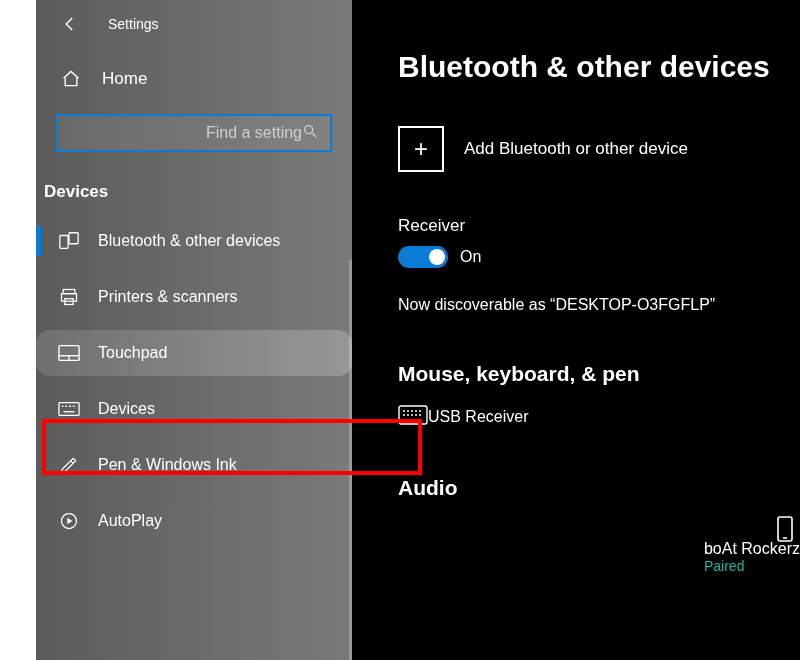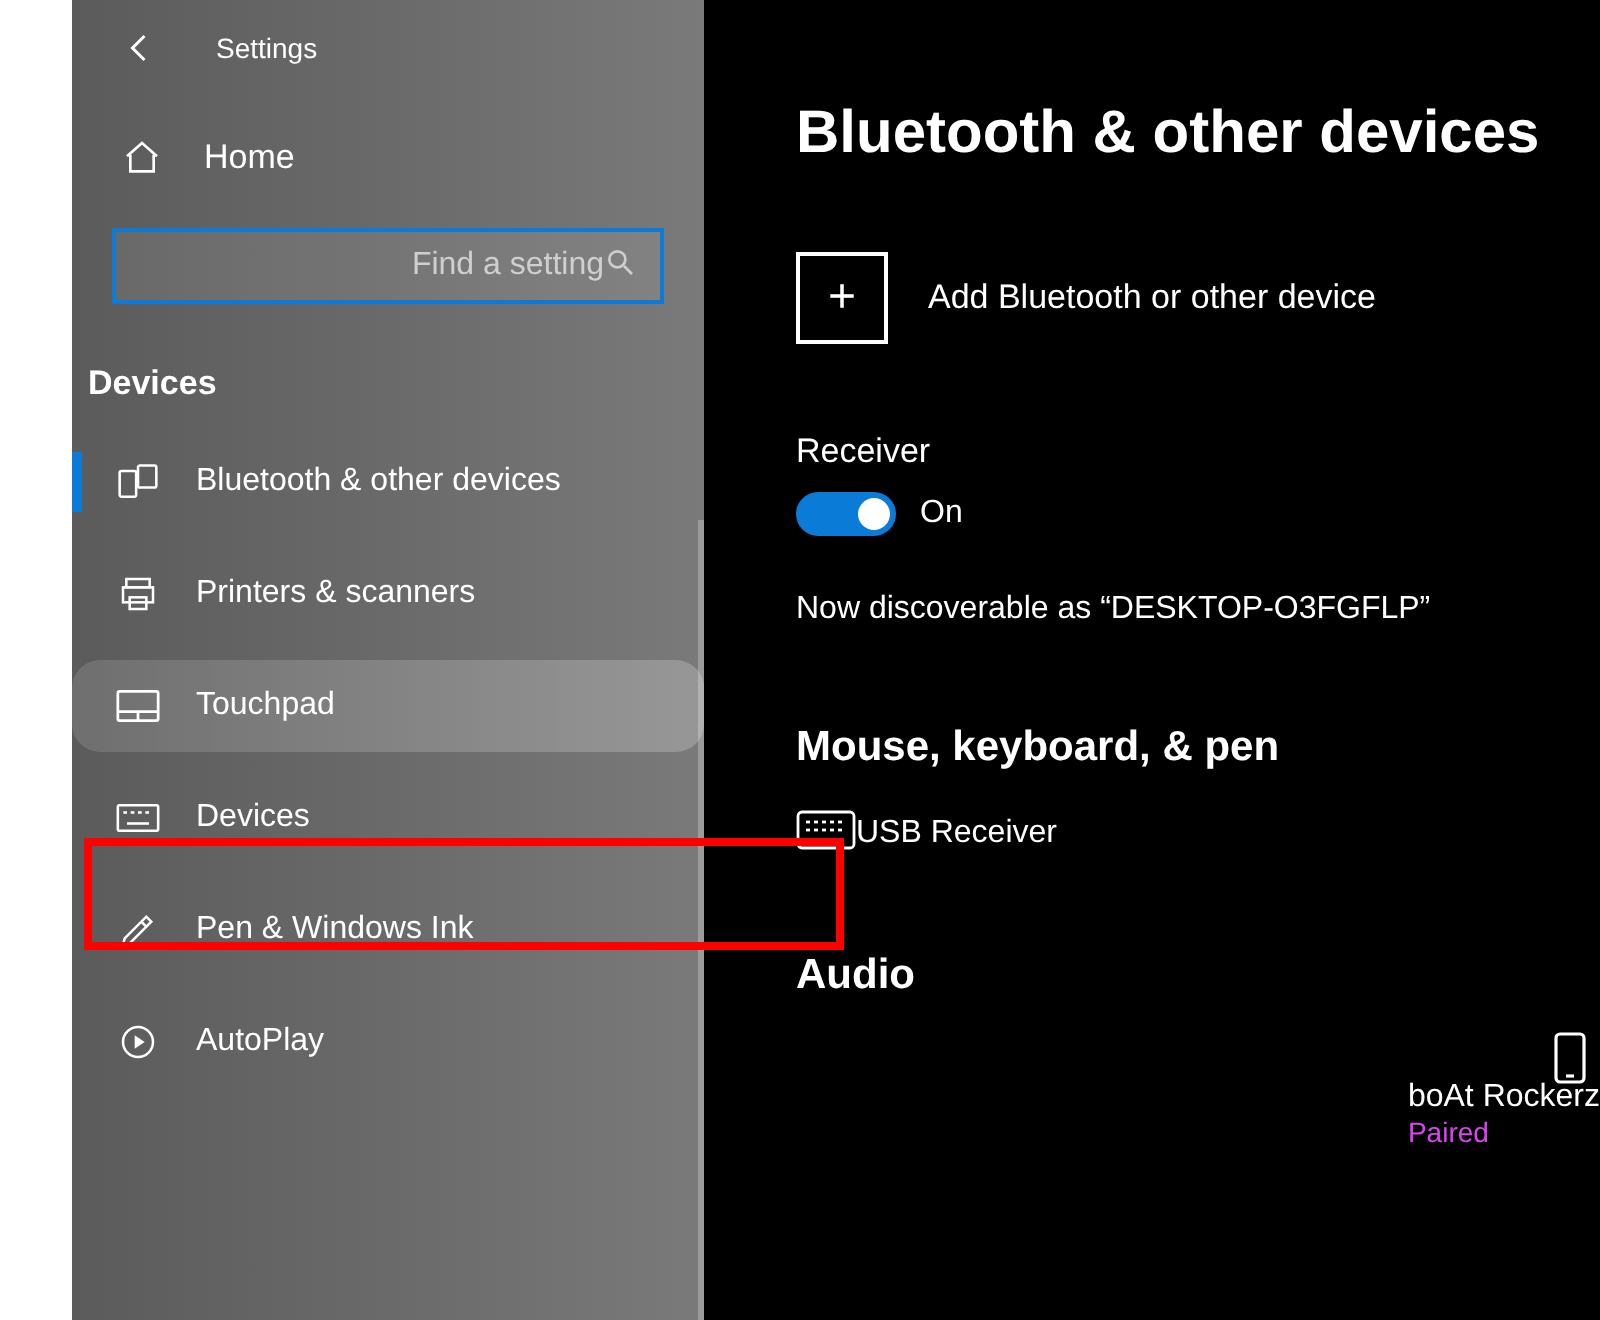--- a/index.html
+++ b/index.html
@@ -141,21 +141,21 @@
     position:absolute; right: 3px; top: 3px;
     width: 16px; height: 16px; border-radius:50%; background:#fff;
   }
   .toggle-label { font-size: 16px; }
   .discover { font-size: 16px; margin-bottom: 48px; }
 
   .group-head { font-size: 21px; font-weight:600; margin-bottom: 18px; }
   .device-row { display:flex; align-items:flex-end; margin-bottom: 50px;}
   .dev-icon { width: 30px; height: 22px; display:flex; align-items:center; justify-content:center;}
   .dev-text .dname { font-size: 16px; }
-  .dev-text .dstatus { font-size: 14px; color: #d946ef; }
+  .dev-text .dstatus { font-size: 14px; color: #14b8a6; }
 </style>
 </head>
 <body>
 
 <div class="sidebar">
   <div class="sb-header">
     <div class="back-arrow">
       <svg width="18" height="18" viewBox="0 0 24 24" fill="none" stroke="#fff" stroke-width="2">
           <path d="M15 4 L7 12 L15 20"></path>
         </svg>

